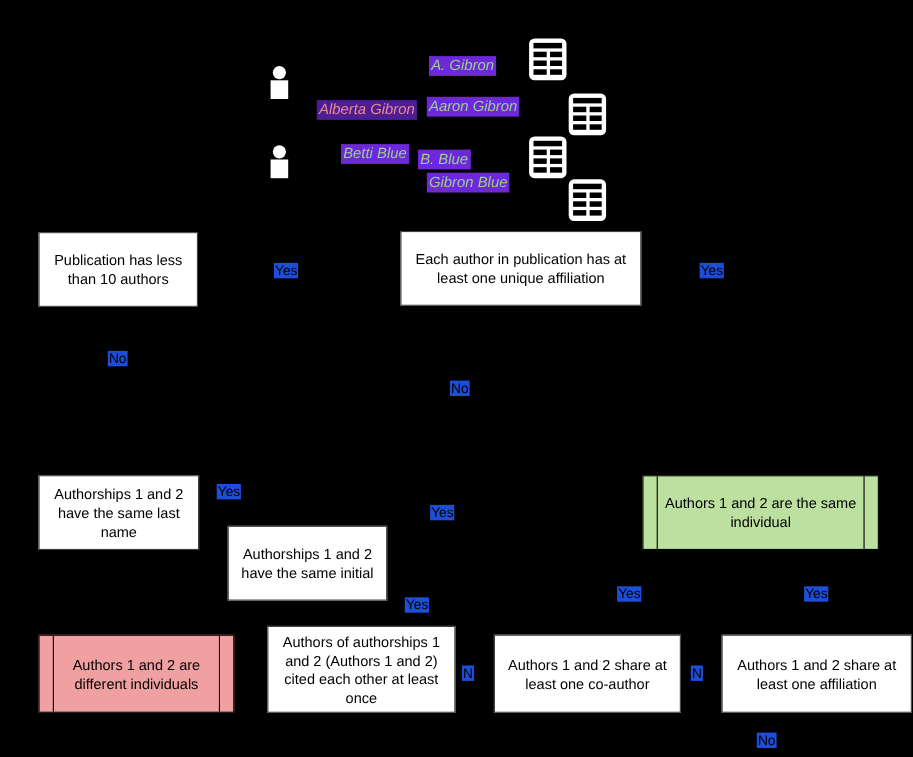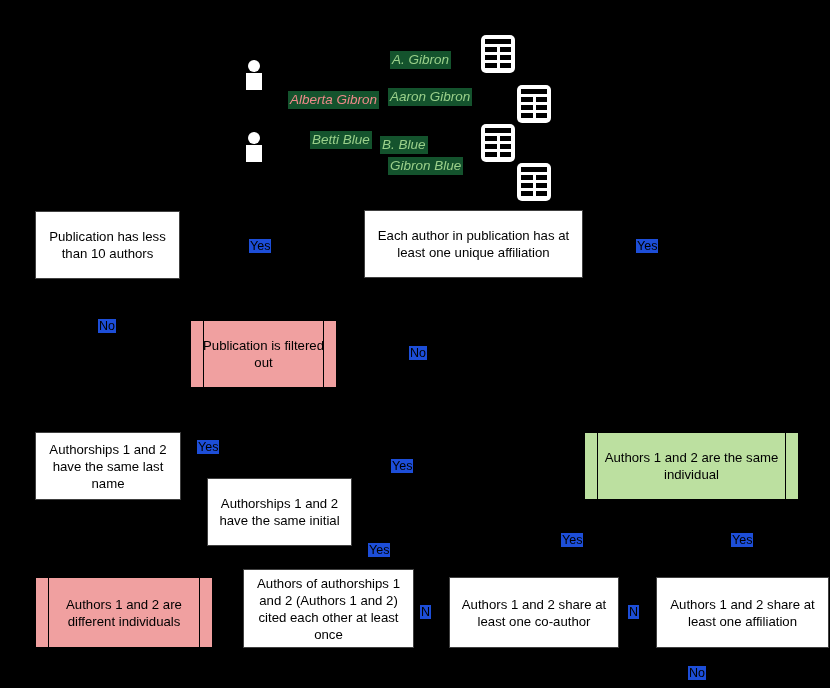--- a/index.html
+++ b/index.html
@@ -73,22 +73,22 @@
 
   
   .namelabel {
     position: absolute;
     font-style: italic;
     font-size: 13.5px;
     line-height: 16px;
     white-space: nowrap;
     padding: 1px 2px;
   }
-  .name-green { background: #14532d; color: #9ad08a; }
-  .name-red   { background: #14532d; color: #f08a8a; }
+  .name-green { background: #6d28d9; color: #9ad08a; }
+  .name-red   { background: #4c1d95; color: #f08a8a; }
 
   
   .box {
     position: absolute;
     box-sizing: border-box;
     display: flex;
     align-items: center;
     justify-content: center;
     text-align: center;
     color: #000000;
@@ -222,21 +222,20 @@
   <div class="box box-white" style="left:35px; top:211px; width:145px; height:68px;">Publication has less than 10 authors</div>
 
   <div class="box box-white" style="left:364px; top:210px; width:219px; height:68px;">Each author in publication has at least one unique affiliation</div>
 
   <div class="edgelabel" style="left:249px; top:239px;">Yes</div>
 
   <div class="edgelabel" style="left:636px; top:239px;">Yes</div>
 
   <div class="edgelabel" style="left:98px; top:319px;">No</div>
 
-  <div class="box box-bars box-red" style="left:190px; top:320px; width:147px; height:68px;">Publication is filtered out</div>
 
   <div class="edgelabel" style="left:409px; top:346px;">No</div>
 
 
   <div class="box box-white" style="left:35px; top:432px; width:146px; height:68px;">Authorships 1 and 2 have the same last name</div>
 
   <div class="edgelabel" style="left:197px; top:440px;">Yes</div>
 
   <div class="box box-white" style="left:207px; top:478px; width:145px; height:68px;">Authorships 1 and 2 have the same initial</div>
 

